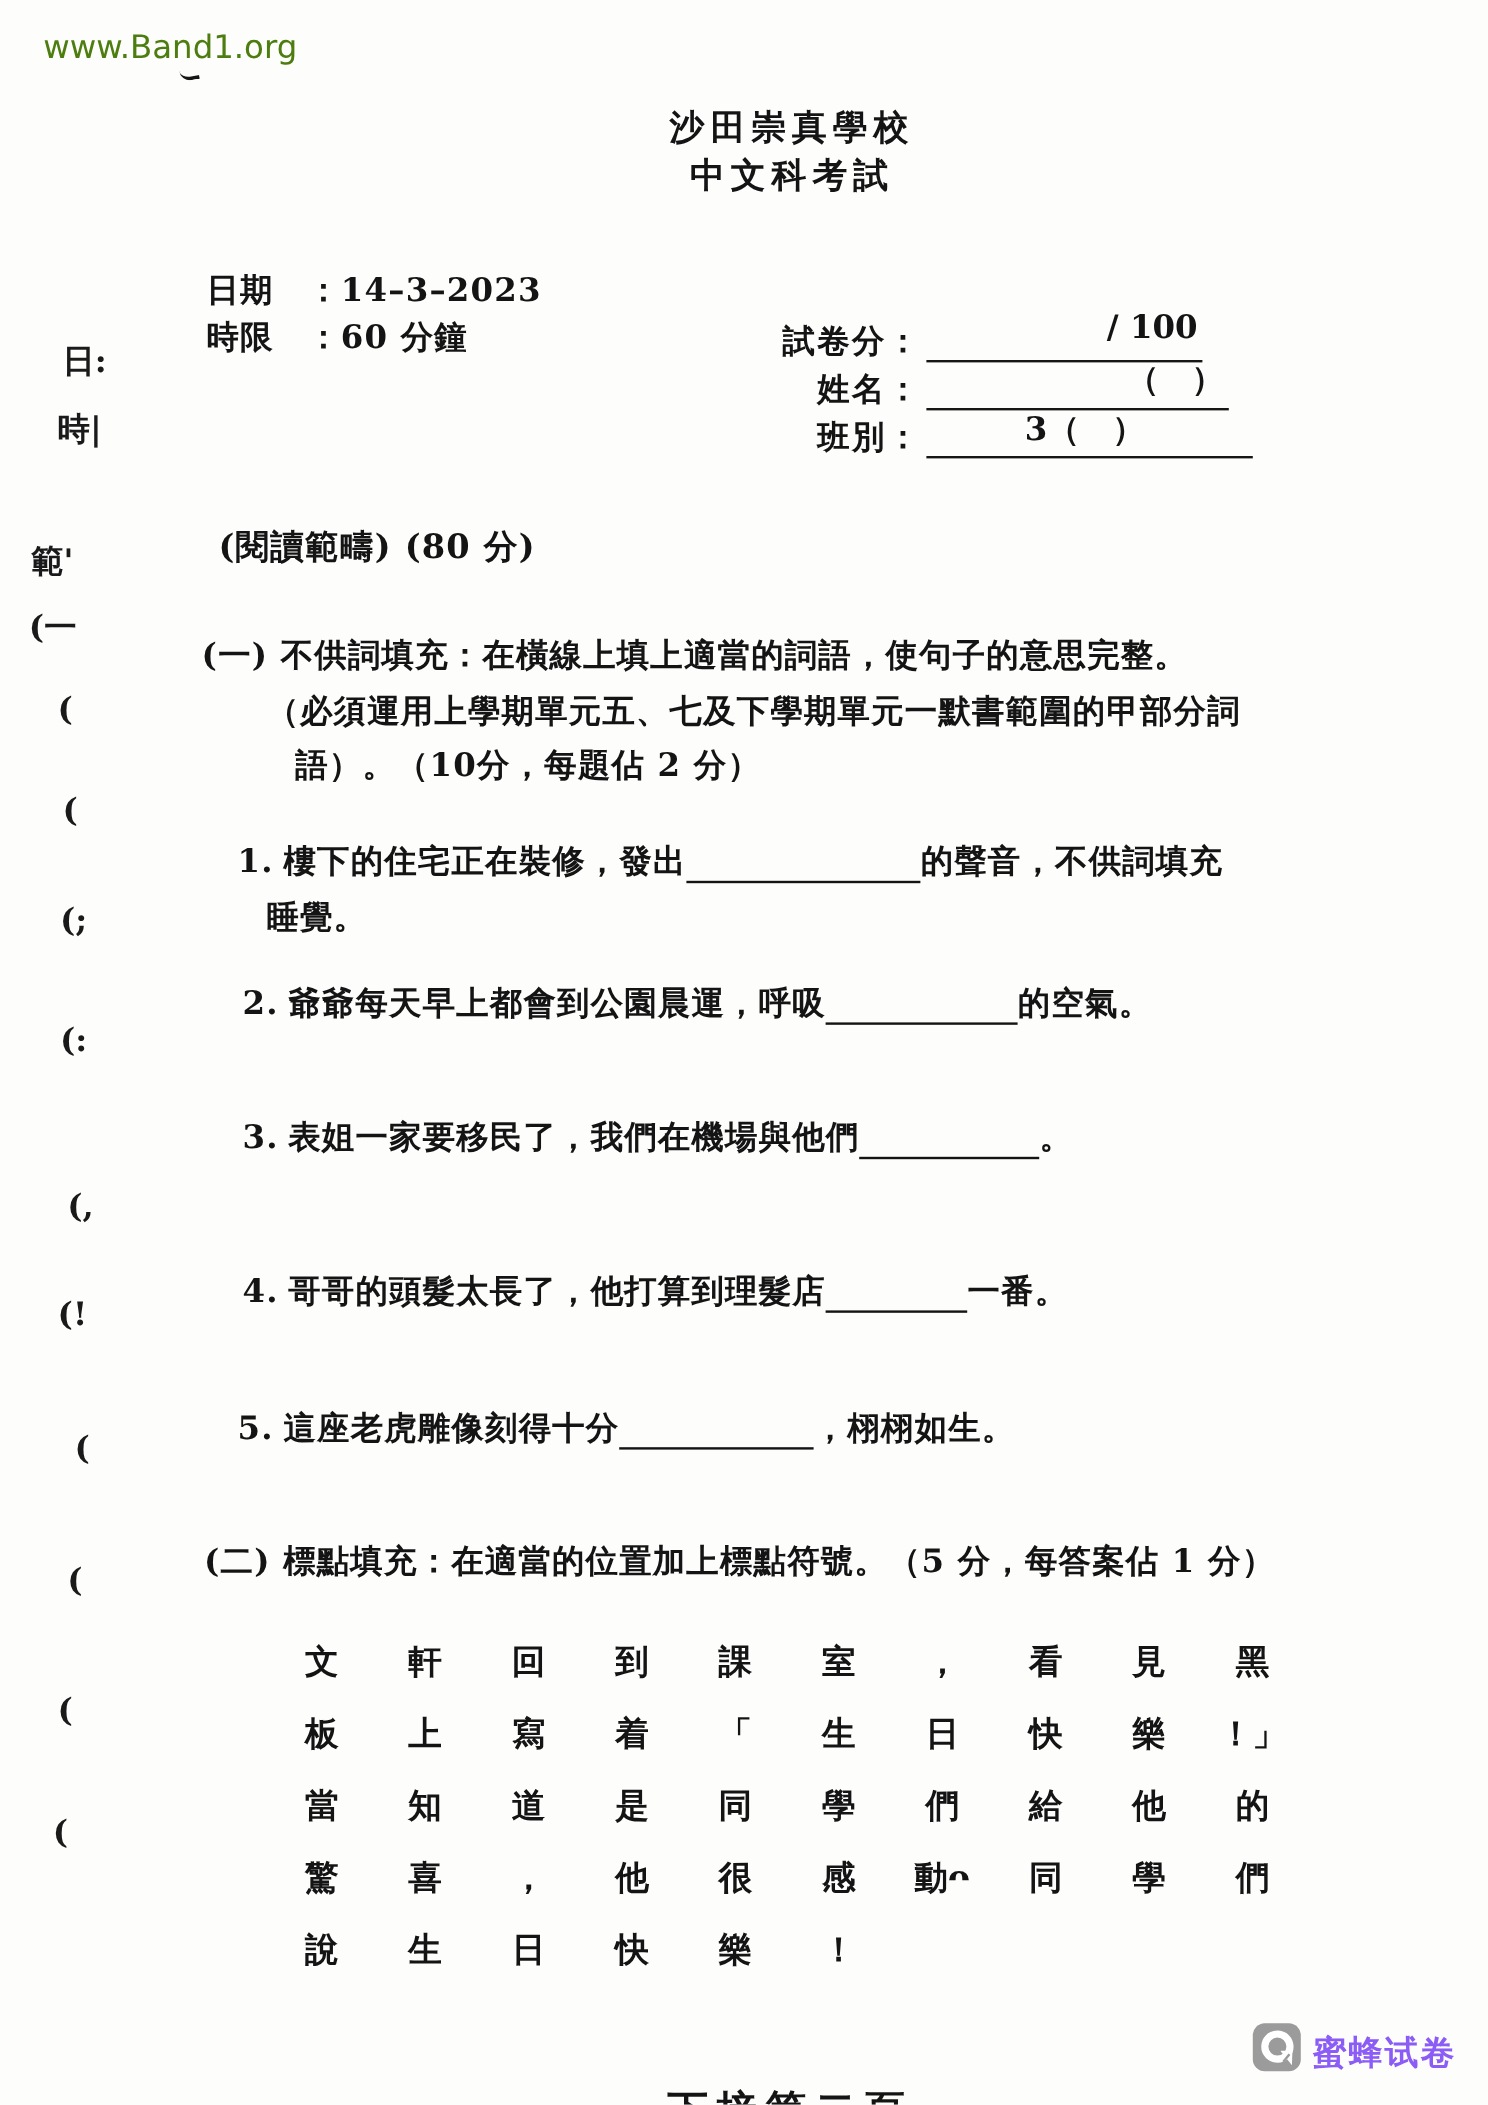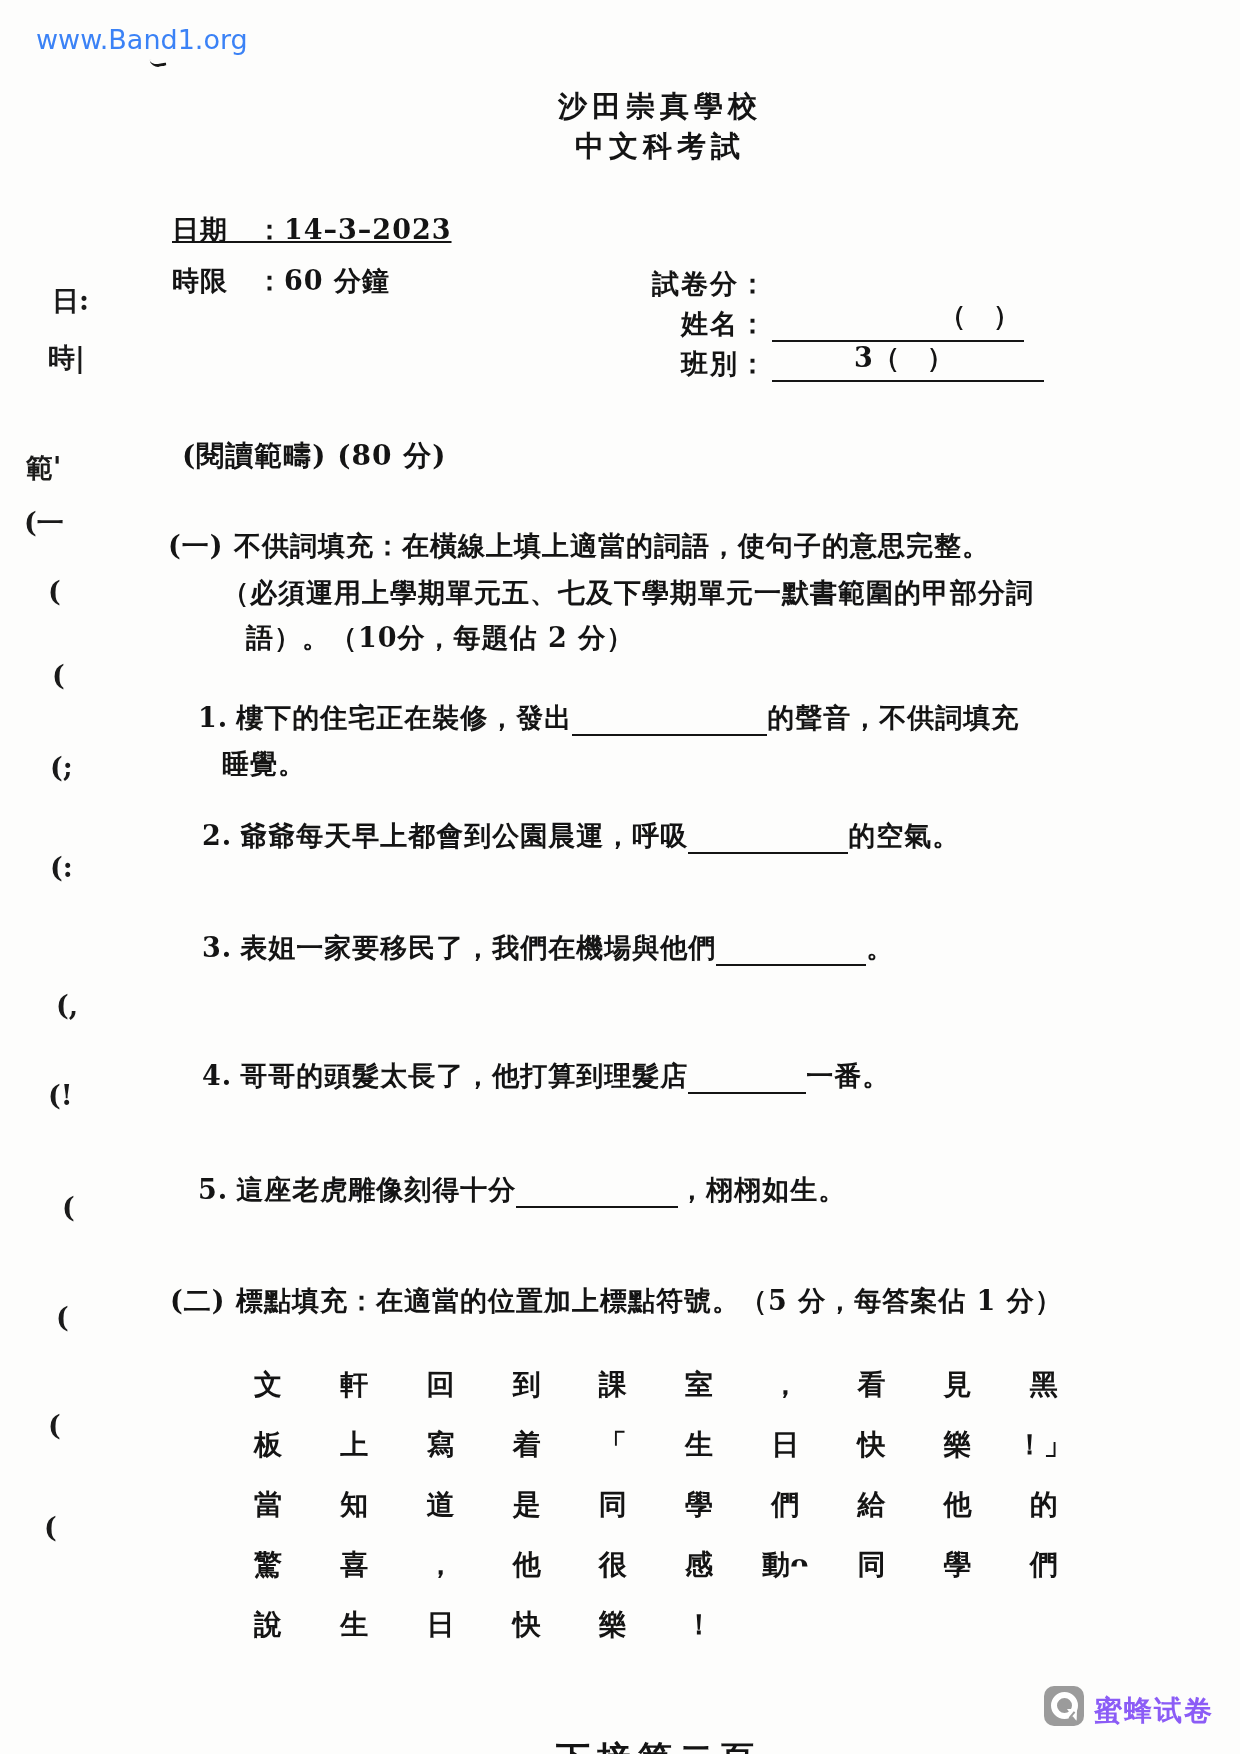--- a/index.html
+++ b/index.html
@@ -5,27 +5,27 @@
   html,body{margin:0;padding:0;}
   body{
     width:1240px;height:1754px;position:relative;overflow:hidden;
     background:#fdfdfc;
     font-family:"DejaVu Serif","Liberation Serif",serif;
     color:#141414;
   }
   .abs{position:absolute;}
   .sans{font-family:"DejaVu Sans","Liberation Sans",sans-serif;}
   .doc{font-weight:bold;font-size:27px;letter-spacing:1px;white-space:nowrap;}
-  .watermark-url{left:36px;top:24px;font-size:27px;font-weight:normal;color:#3b82f6;letter-spacing:0;}
+  .watermark-url{left:36px;top:24px;font-size:27px;font-weight:normal;color:#4d7c0f;letter-spacing:0;}
   .stray-mark{left:150px;top:58px;width:16px;height:6px;border-bottom:3px solid #161616;border-bottom-left-radius:9px;transform:rotate(-10deg);}
   
   .title-block{left:320px;top:86px;width:680px;text-align:center;}
   .title-line{font-size:29px;font-weight:bold;line-height:40px;letter-spacing:5px;}
   
-  .date-line{left:172px;top:212px;text-decoration:underline;}
+  .date-line{left:172px;top:224px;}
   .time-line{left:172px;top:263px;}
   .info-row{left:640px;width:420px;height:40px;}
   .info-row .lbl{display:inline-block;width:128px;text-align:right;vertical-align:bottom;font-size:27px;font-weight:bold;letter-spacing:2px;margin-top:44px;}
   .fill{display:inline-block;position:relative;border-bottom:2px solid #161616;height:38px;vertical-align:bottom;margin-left:4px;}
   .fill .over-right{position:absolute;right:4px;top:-4px;font-size:27px;font-weight:bold;}
   .fill .over-center{position:absolute;left:82px;top:-2px;font-size:27px;font-weight:bold;}
   .w230{width:230px;} .w252{width:252px;} .w272{width:272px;}
   
   .blank{display:inline-block;border-bottom:2px solid #141414;height:32px;vertical-align:bottom;}
   .b195{width:195px;} .b160{width:160px;} .b150{width:150px;} .b118{width:118px;} .b162{width:162px;}
@@ -53,21 +53,21 @@
 
 <div class="abs title-block">
   <div class="title-line">沙田崇真學校</div>
   <div class="title-line">中文科考試</div>
 </div>
 
 <div class="abs doc date-line">日期　：14–3–2023</div>
 <div class="abs doc time-line">時限　：60 分鐘</div>
 
 <div class="abs info-row" style="top:222px;">
-  <span class="lbl">試卷分：</span>
+  <span class="lbl">試卷分：</span><span class="fill w230"><span class="over-right">/ 100</span></span>
 </div>
 <div class="abs info-row" style="top:262px;">
   <span class="lbl">姓名：</span><span class="fill w252"><span class="over-right">（　）</span></span>
 </div>
 <div class="abs info-row" style="top:302px;">
   <span class="lbl">班別：</span><span class="fill w272"><span class="over-center">3（　）</span></span>
 </div>
 
 <div class="abs doc" style="left:182px;top:437px;font-size:28px;">(閱讀範疇) (80 分)</div>
 

